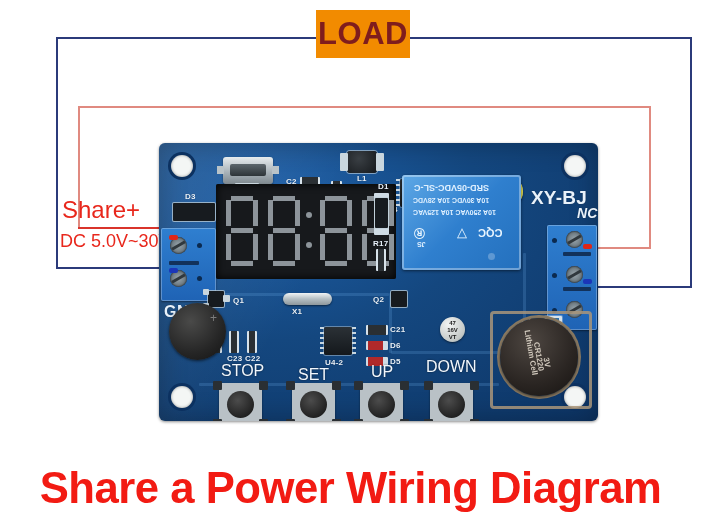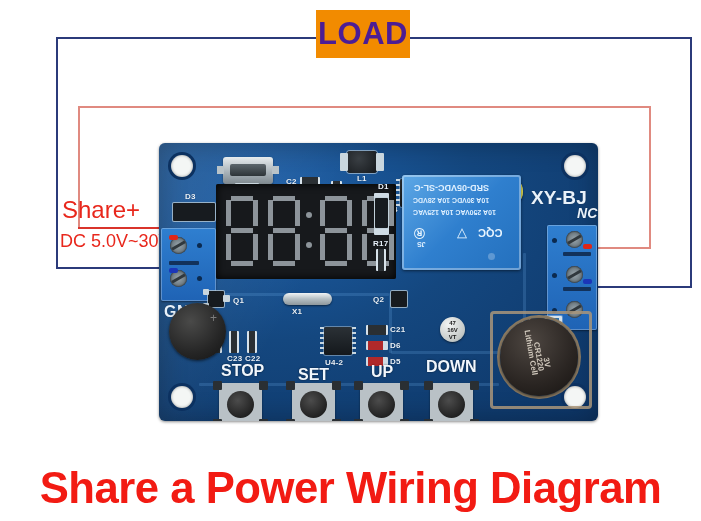--- a/index.html
+++ b/index.html
@@ -10,21 +10,21 @@
 
   
   .wire{position:absolute;}
   .wire.navy{background:#2b3a7a;}
   .wire.red{background:#d9342b;}
   .wire.salmon{background:#e08a80;}
 
   
   #load-badge{position:absolute;left:316px;top:10px;width:94px;height:48px;
     background:#f28b00;display:flex;align-items:center;justify-content:center;}
-  #load-badge span{color:#4c1d95;font-size:31px;font-weight:bold;letter-spacing:.5px;
+  #load-badge span{color:#7f1d1d;font-size:31px;font-weight:bold;letter-spacing:.5px;
     font-family:"Liberation Sans",sans-serif;}
 
   
   .lbl{position:absolute;color:#e8271c;white-space:nowrap;font-weight:400;}
   #lbl-inputp{left:62px;top:196px;font-size:24px;}
   #lbl-dc{left:60px;top:231px;font-size:18px;}
   #lbl-inputn{left:79px;top:258px;font-size:24px;}
 
   
   #title{position:absolute;left:0;top:462px;width:701px;text-align:center;
@@ -138,21 +138,21 @@
   
   #xtal{position:absolute;left:124px;top:150px;width:49px;height:12px;border-radius:6px;
     background:linear-gradient(#f1f4f5,#b4bec3 50%,#8e979c);box-shadow:0 1px 2px rgba(0,0,0,.5);}
 
   
   .btn{position:absolute;width:43px;height:43px;background:#b9c1c6;border-radius:2px;
     box-shadow:0 1px 2px rgba(0,0,0,.55);}
   .btn:after{content:"";position:absolute;left:8px;top:8px;width:27px;height:27px;
     border-radius:50%;background:radial-gradient(circle at 40% 35%,#4c4c4c,#222 70%,#121212);}
   .btn .c{position:absolute;width:9px;height:9px;background:#2a2f33;border-radius:1px;}
-  .btnlbl{position:absolute;color:#f1f7fd;font-size:16px;font-weight:bold;
+  .btnlbl{position:absolute;color:#f1f7fd;font-size:16px;font-weight:normal;
     text-shadow:0 0 2px rgba(0,0,0,.6);font-family:"Liberation Sans",sans-serif;}
 
   .inductor{position:absolute;left:188px;top:8px;width:30px;height:22px;border-radius:3px;
     background:radial-gradient(circle at 40% 35%,#3a3f44,#15181b);
     box-shadow:0 0 0 1px rgba(200,215,225,.6);}
 
   .trace{position:absolute;background:rgba(110,175,230,.22);border-radius:1px;}
   .ledpart{position:absolute;left:386px;top:173px;width:17px;height:10px;background:#d7e2ea;
     border-radius:1px;box-shadow:0 0 0 1px rgba(255,255,255,.3);}
   .ledpart:after{content:"";position:absolute;left:3px;top:2px;right:3px;bottom:2px;background:#2f6fa8;}

